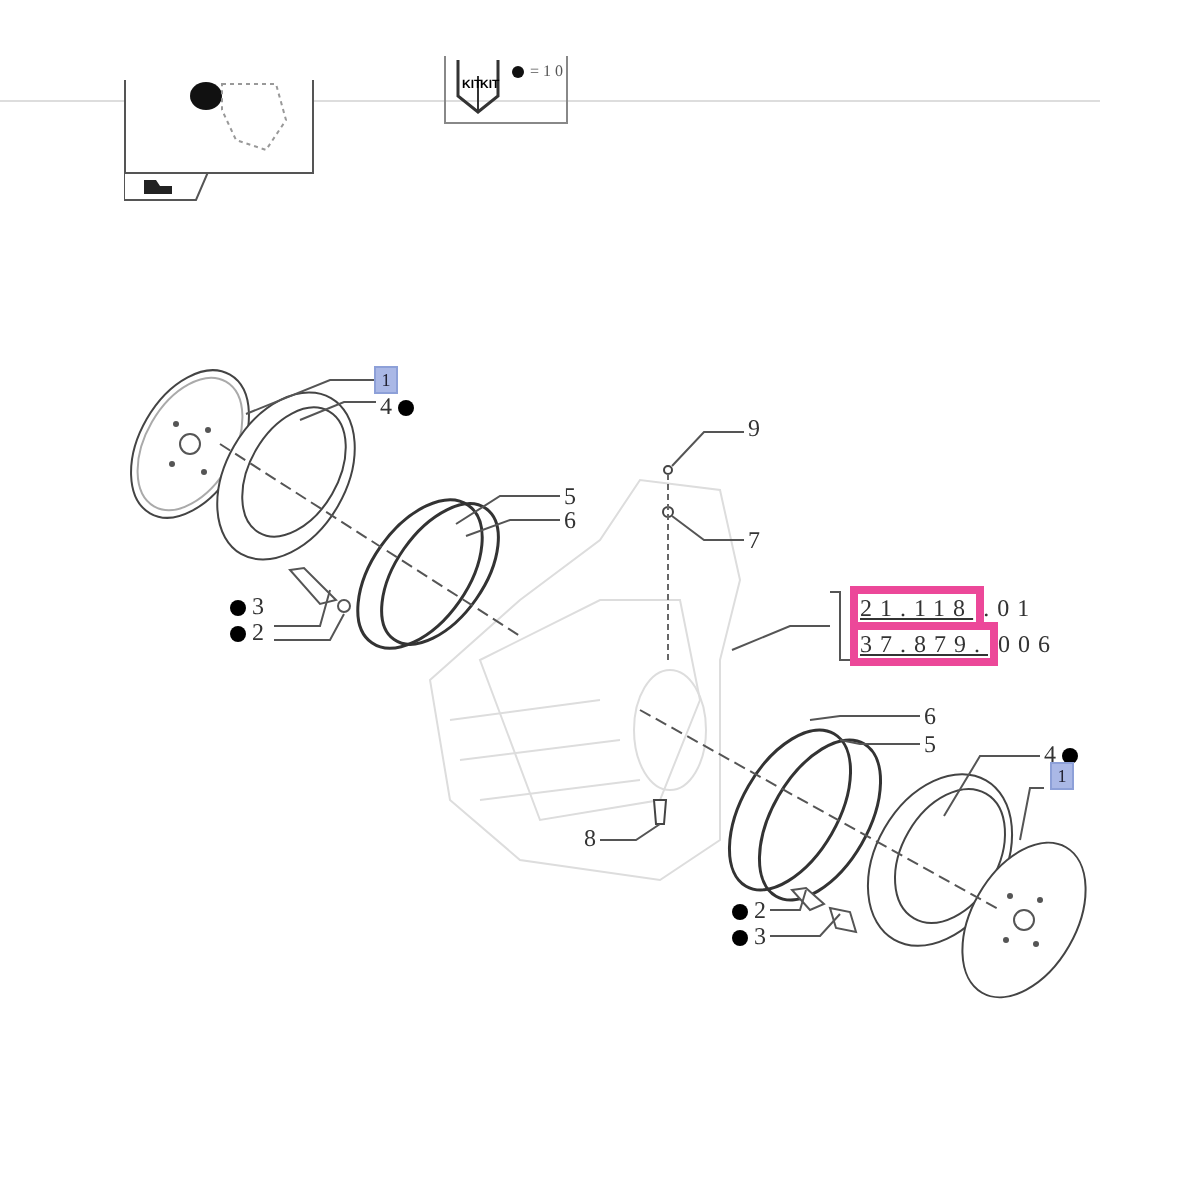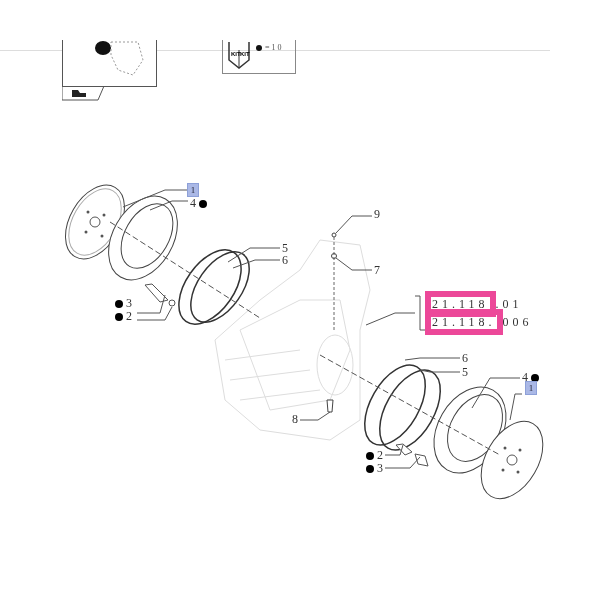--- a/index.html
+++ b/index.html
@@ -1,26 +1,26 @@
 <!DOCTYPE html>
 <html><head>
 <meta charset="utf-8">
 <style>
   html,body{margin:0;padding:0;background:#fff;}
   body{width:600px;height:600px;position:relative;overflow:hidden;font-family:"Liberation Serif",serif;color:#333;}
   .topline{position:absolute;left:0;top:50px;width:550px;height:1px;background:#ddd;}
   .thumb{position:absolute;left:62px;top:40px;width:93px;height:46px;border:1px solid #555;border-top:none;background:#fff;}
   .tab{position:absolute;left:62px;top:86px;width:40px;height:14px;}
-  .kitbox{position:absolute;left:222px;top:40px;width:60px;height:33px;border:1px solid #888;border-top:none;padding-left:12px;}
+  .kitbox{position:absolute;left:222px;top:28px;width:60px;height:33px;border:1px solid #888;border-top:none;}
   svg{position:absolute;left:0;top:0;}
   .lbl{position:absolute;font-size:12px;color:#333;line-height:12px;}
   .dot{display:inline-block;width:8px;height:8px;border-radius:50%;background:#000;vertical-align:middle;}
   .blue{position:absolute;width:10px;height:12px;background:#aab8e6;border:1px solid #8da0d8;font-size:9px;text-align:center;line-height:12px;color:#223;}
   .refbox{position:absolute;left:425px;font-size:12px;letter-spacing:4px;font-family:"Liberation Serif",serif;}
-  .refbox .boxed{border:6px solid #ec4899;padding:0 1px;}
+  .refbox .boxed{border:4px solid #ec4899;padding:0 1px;text-decoration:underline;}
 </style>
 </head>
 <body>
 
 <div class="topline"></div>
 
 <div class="thumb">
   <svg width="93" height="46">
     <ellipse cx="40" cy="8" rx="8" ry="7" fill="#111"></ellipse>
     <path d="M48 2 L75 2 L80 20 L70 35 L55 30 L48 15Z" fill="none" stroke="#999" stroke-dasharray="2,2"></path>
@@ -125,20 +125,20 @@
 <div class="lbl" style="left:115px;top:297px;"><span class="dot"></span> <span>3</span></div>
 <div class="lbl" style="left:115px;top:310px;"><span class="dot"></span> <span>2</span></div>
 <div class="lbl" style="left:282px;top:242px;">5</div>
 <div class="lbl" style="left:282px;top:254px;">6</div>
 
 <div class="lbl" style="left:374px;top:208px;">9</div>
 <div class="lbl" style="left:374px;top:264px;">7</div>
 <div class="lbl" style="left:292px;top:413px;">8</div>
 
 <div class="refbox" style="top:297px;"><span class="boxed">21.118</span><span>.01</span></div>
-<div class="refbox" style="top:315px;"><span class="boxed">21.118.</span><span>006</span></div>
+<div class="refbox" style="top:315px;"><span class="boxed">37.879.</span><span>006</span></div>
 
 <div class="lbl" style="left:462px;top:352px;">6</div>
 <div class="lbl" style="left:462px;top:366px;">5</div>
 <div class="lbl" style="left:522px;top:371px;"><span>4</span> <span class="dot"></span></div>
 <div class="blue" style="left:525px;top:381px;">1</div>
 <div class="lbl" style="left:366px;top:449px;"><span class="dot"></span> <span>2</span></div>
 <div class="lbl" style="left:366px;top:462px;"><span class="dot"></span> <span>3</span></div>
 
 </body></html>

